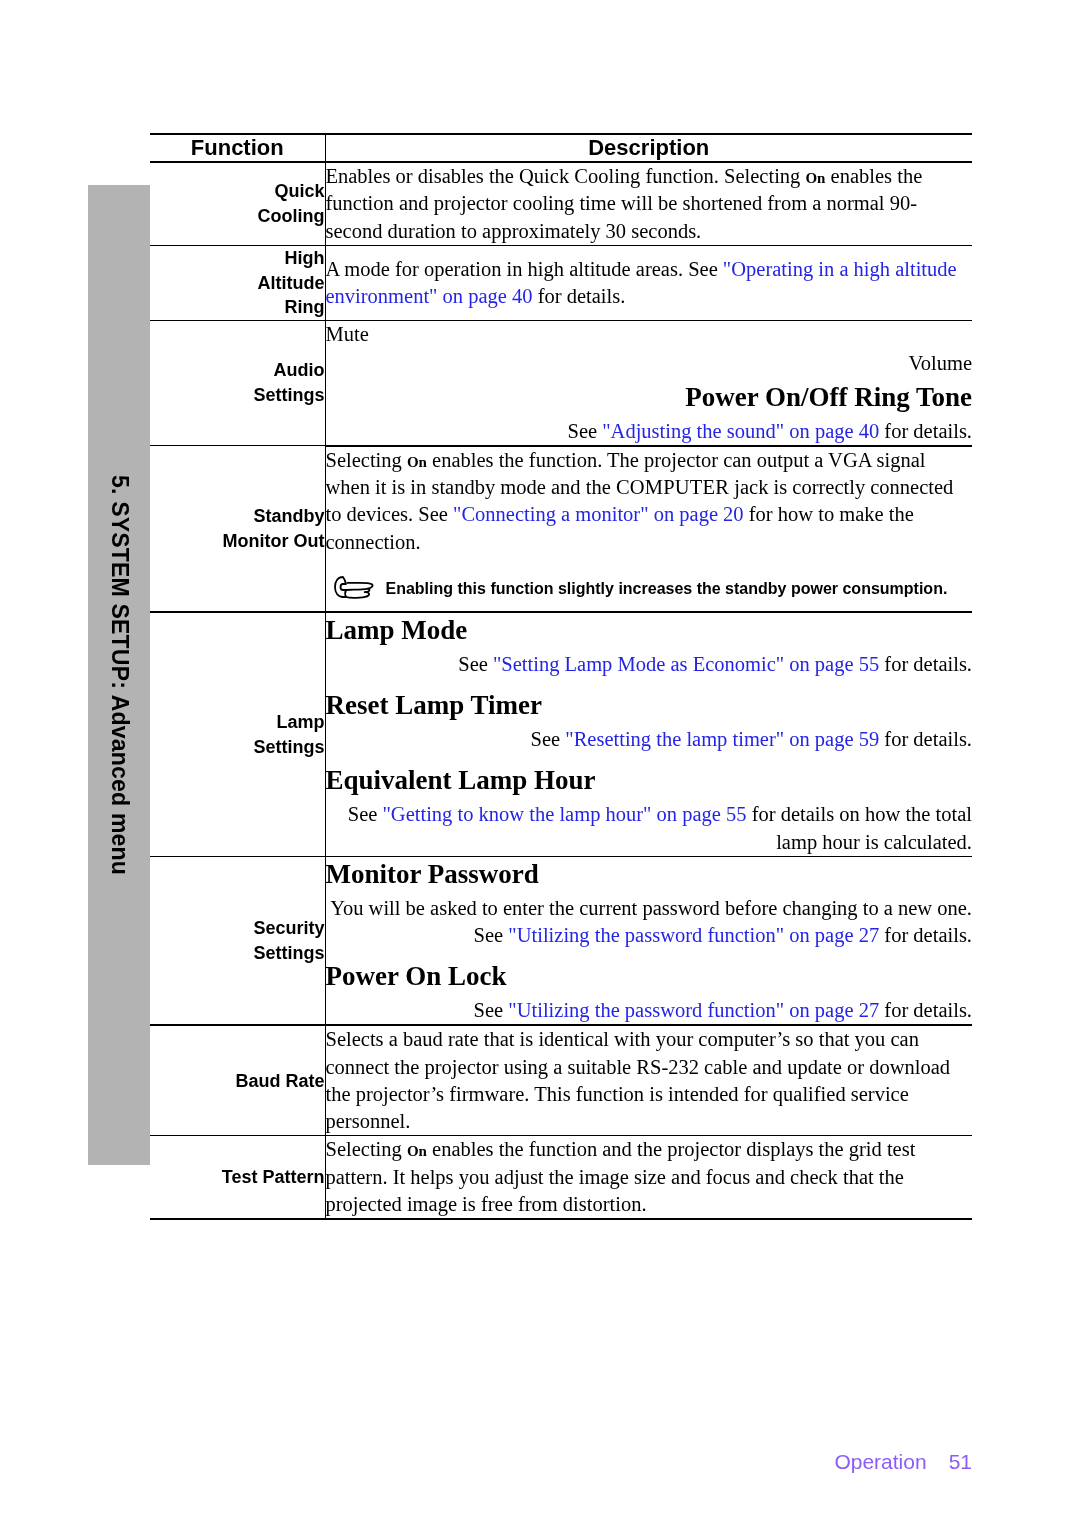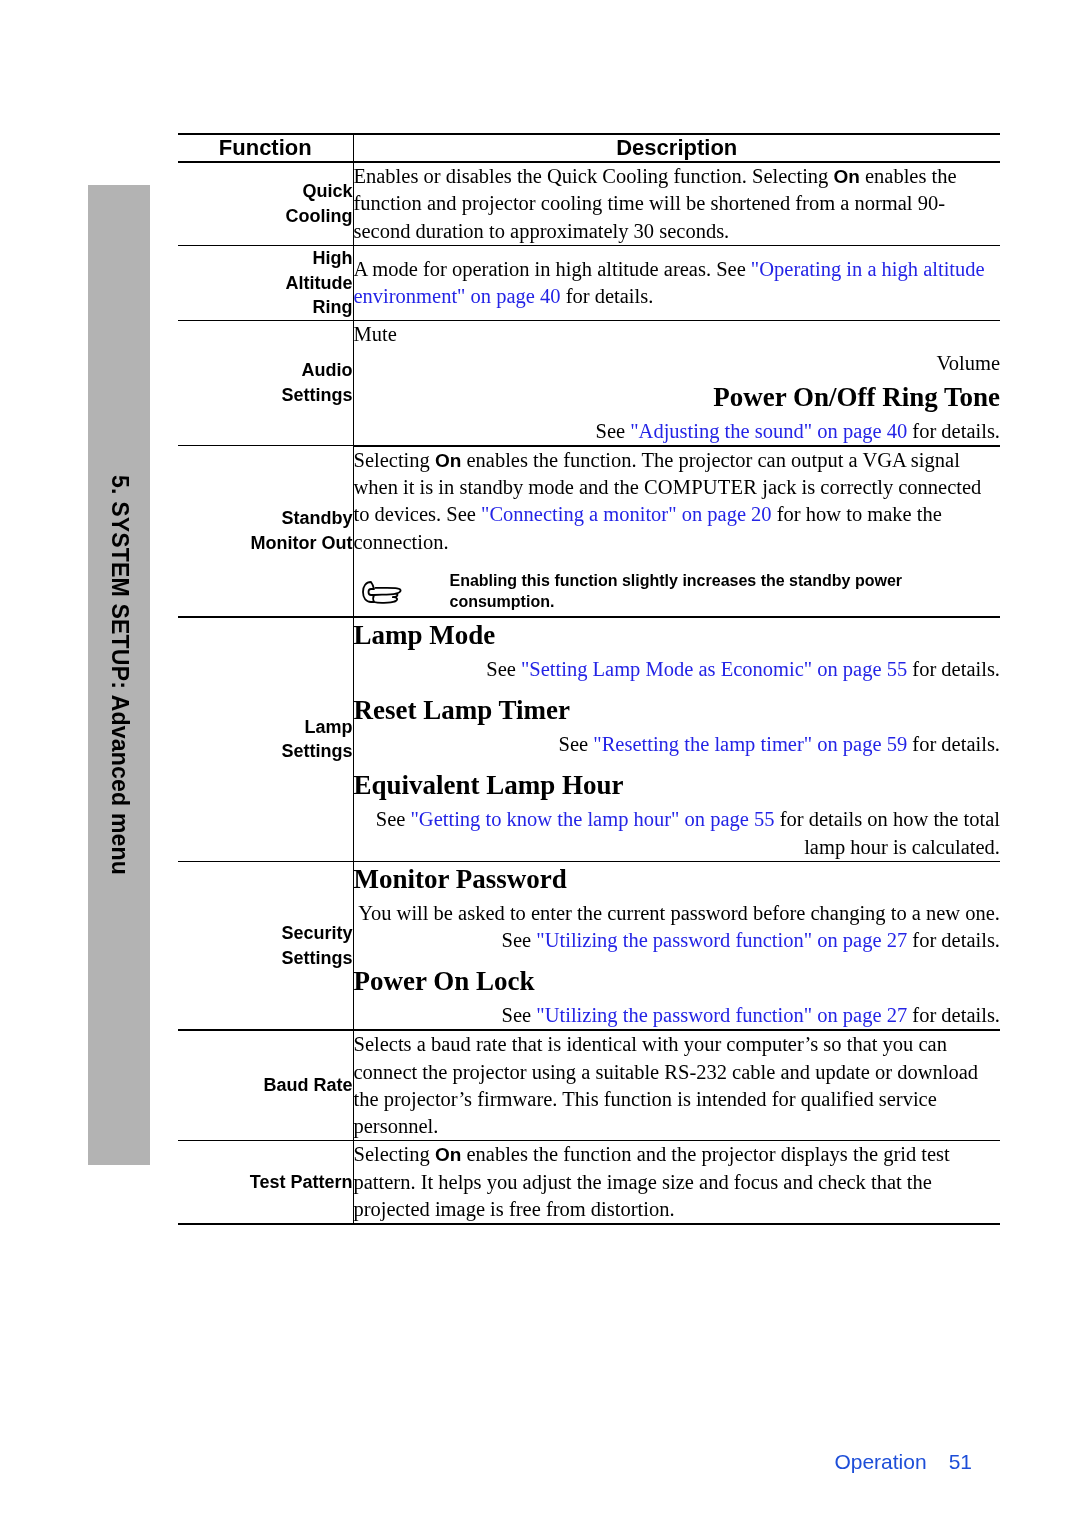--- a/index.html
+++ b/index.html
@@ -49,21 +49,20 @@
   }
 
   
   .tbl {
     position: absolute;
     left: 88px;
     top: 133px;
     width: 884px;
     border-collapse: collapse;
     table-layout: fixed;
-    margin-left: 28px;
   }
   .tbl td, .tbl th {
     vertical-align: middle;
     padding: 0;
   }
 
   
   col.c-tab   { width: 62px; }
   col.c-func  { width: 175px; }
   col.c-desc  { width: 647px; }
@@ -110,38 +109,37 @@
     line-height: 1.33;
     border-bottom: 1.5px solid #000;
     padding: 7px 10px 9px 13px;
   }
   .desc-cell.thick { border-bottom-width: 2.5px; }
 
   .desc-cell p { margin: 0; }
   .desc-cell p + p { margin-top: 2px; text-align: right; }
 
   .lnk { color: #2424e6; }
-  .bold-inline { font-family: Liberation Sans, sans-serif; font-weight: bold; font-size: 19px; }
+  .bold-inline { font-family: Liberation Serif, serif; font-weight: bold; font-size: 15px; }
   .sc { font-variant: normal; letter-spacing: 0.2px; }
   .sub-head {
     font-family: "Liberation Serif", serif;
     font-weight: bold;
     font-size: 27px;
     margin: 0;
   }
   .gap { height: 10px; }
 
   
   .note {
     display: flex;
-    align-items: flex-end;
+    align-items: center;
     margin-top: 14px;
     margin-bottom: 4px;
     padding-left: 8px;
-    gap: 36px;
   }
   .note-icon {
     flex: 0 0 auto;
     width: 42px;
     padding-top: 4px;
   }
   .note-text {
     font-family: "Liberation Sans", sans-serif;
     font-weight: bold;
     font-size: 16px;
@@ -149,21 +147,21 @@
     padding-left: 10px;
   }
 
   
   .footer {
     position: absolute;
     right: 108px;
     bottom: 55px;
     font-family: "Liberation Sans", sans-serif;
     font-size: 21px;
-    color: #1d4ed8;
+    color: #8b5cf6;
     white-space: nowrap;
   }
   .footer .pg { margin-left: 22px; }
 </style>
 </head>
 <body>
 
 <div class="page">
 
   <div class="chapter-tab">

